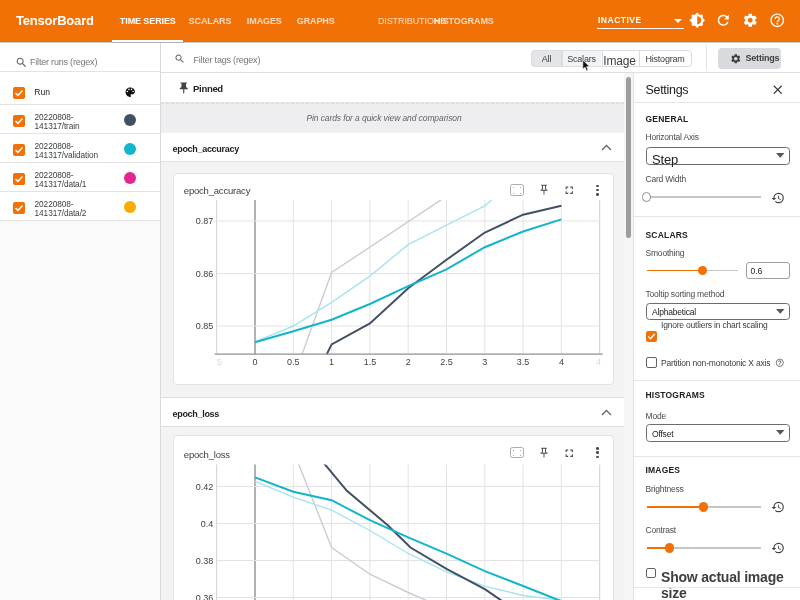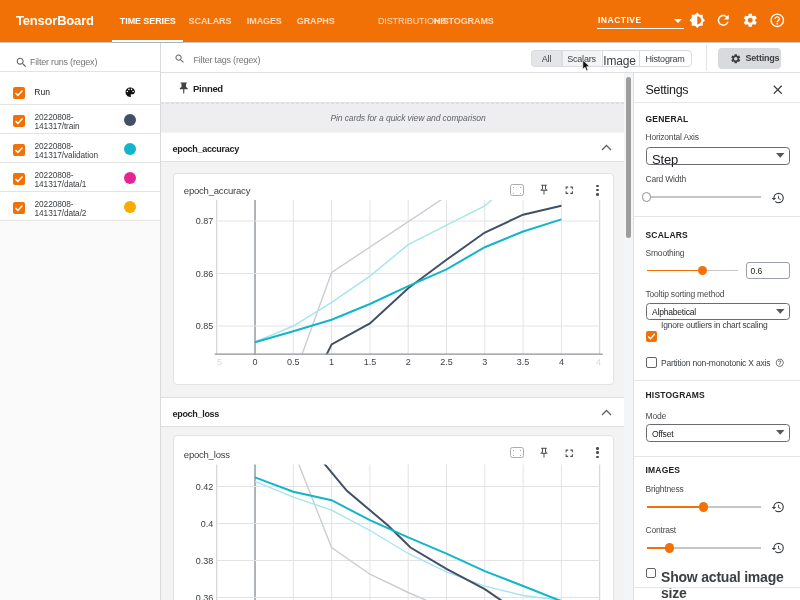--- a/index.html
+++ b/index.html
@@ -111,21 +111,21 @@
 
 <div class="abs" style="left:161px;top:73px;width:472px;height:527px;background:#f3f3f3;"></div>
 
 <div class="abs" style="left:161px;top:73px;width:463px;height:30px;background:#fff;border-bottom:1px solid #e3e3e3;"></div>
 <svg class="abs" style="left:176.5px;top:81px" width="13.5" height="14" viewBox="0 0 24 24">
     <path fill="#424242" d="M16 9V4h1c.55 0 1-.45 1-1s-.45-1-1-1H7c-.55 0-1 .45-1 1s.45 1 1 1h1v5c0 1.66-1.34 3-3 3v2h5.97v7l1 1 1-1v-7H19v-2c-1.66 0-3-1.34-3-3z"></path>
   </svg>
 <div class="abs" style="left:193px;top:83px;color:#202124;font-size:9.5px;font-weight:bold;letter-spacing:-0.3px;">Pinned</div>
 
 <div class="abs" style="left:161px;top:103px;width:463px;height:29px;background:#eeeef0;border-top:1px dashed #dcdcdc;"></div>
-<div class="abs" style="left:408px;top:112.5px;transform:translateX(-50%);color:#5f6368;font-size:8.5px;font-style:italic;letter-spacing:-0.1px;">Pin cards for a quick view and comparison</div>
+<div class="abs" style="left:384px;top:112.5px;transform:translateX(-50%);color:#5f6368;font-size:8.5px;font-style:italic;letter-spacing:-0.1px;">Pin cards for a quick view and comparison</div>
 
 <div class="abs" style="left:161px;top:133px;width:463px;height:28.5px;background:#fff;border-bottom:1px solid #e0e0e0;"></div>
 <div class="abs" style="left:172.5px;top:144px;color:#202124;font-size:9px;font-weight:bold;letter-spacing:-0.3px;">epoch_accuracy</div>
 <svg class="abs" style="left:601px;top:144px" width="11" height="7" viewBox="0 0 11 7">
     <path d="M1 6 L5.5 1.5 L10 6" stroke="#5f6368" stroke-width="1.3" fill="none"></path>
   </svg>
 
 <div class="abs" style="left:172.5px;top:172.5px;width:441px;height:212.5px;background:#fff;border:1px solid #e2e2e2;border-radius:4px;"></div>
 <div class="abs sm" style="left:183.8px;top:185px;color:#3c4043;font-size:9.5px;">epoch_accuracy</div>
 <div class="abs" style="left:509.5px;top:184.3px;width:14px;height:11.4px;border:1px solid #a8abb0;border-radius:2.5px;"></div>

